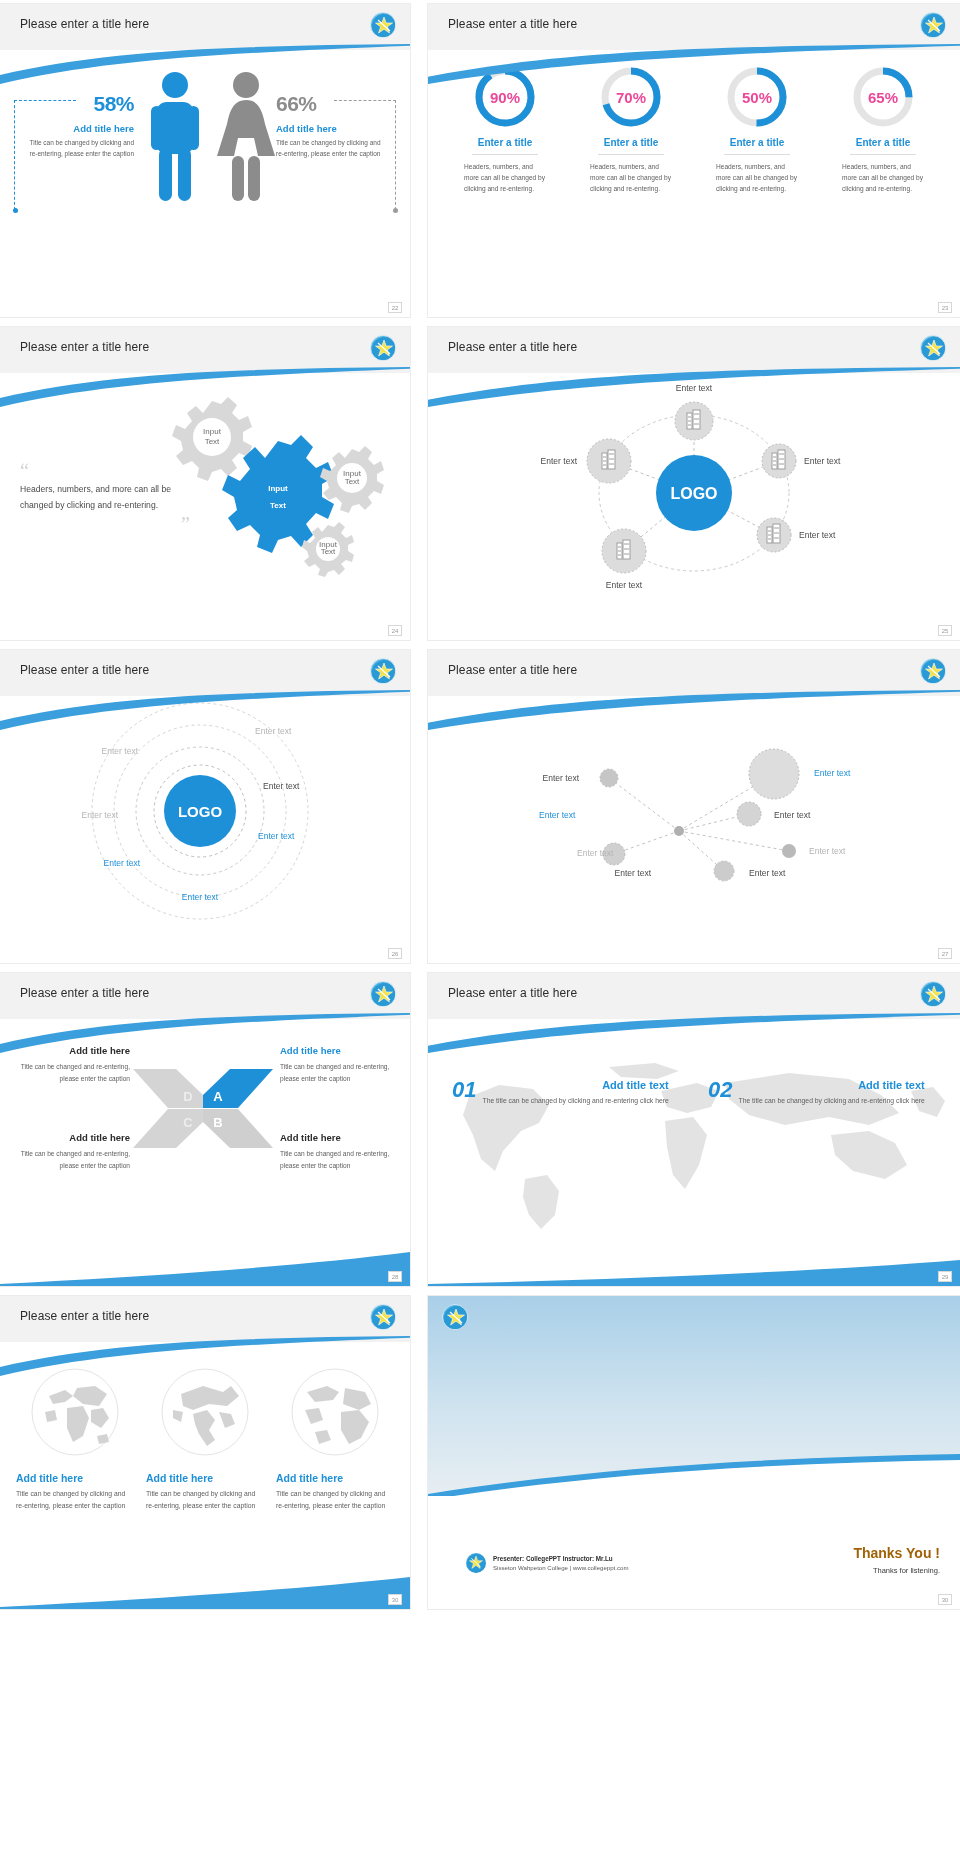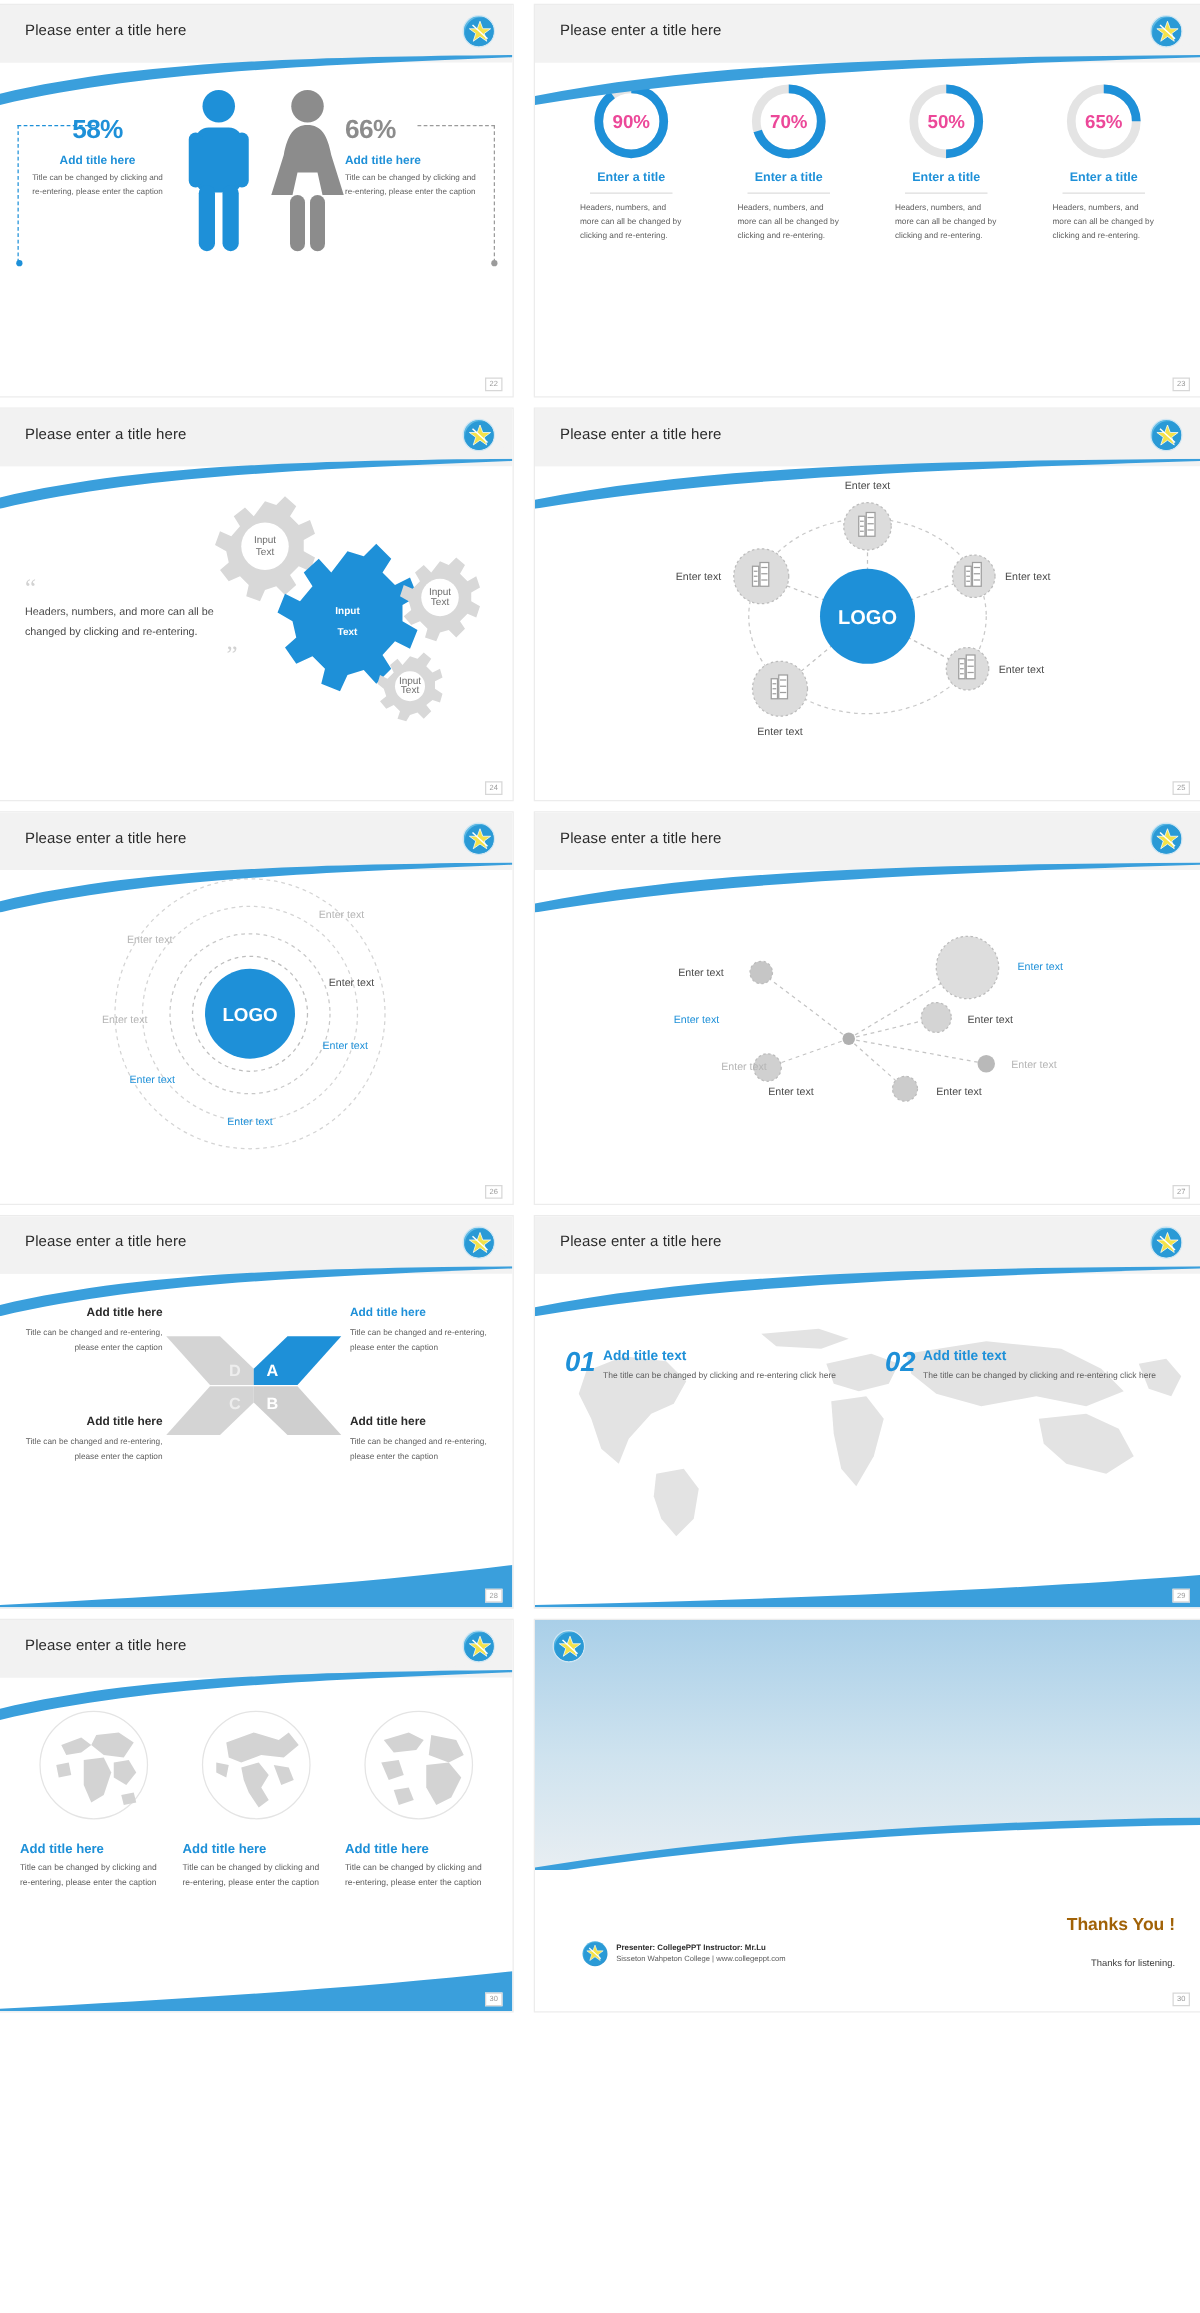--- a/index.html
+++ b/index.html
@@ -59,21 +59,21 @@
   .pagenum {
     position:absolute; right:8px; bottom:4px;
     width:14px; height:11px; border:1px solid #d7d7d7;
     font-size:6px; color:#9a9a9a; text-align:center; line-height:10px;
     background:#fff; z-index:6;
   }
   .body { position:absolute; left:0; top:46px; right:0; bottom:0; z-index:2; }
   .pct { font-size:21px; font-weight:bold; letter-spacing:-.5px; }
   .pct.blue { color:#1e90d8; }
   .pct.grey { color:#8c8c8c; }
-  .ptxt-l { position:absolute; left:22px; top:42px; width:112px; text-align:center; }
+  .ptxt-l { position:absolute; left:22px; top:42px; width:112px; text-align:right; }
   .ptxt-r { position:absolute; left:276px; top:42px; width:112px; text-align:left; }
   .addt { color:#1e90d8; font-weight:bold; font-size:9.5px; margin-top:7px; }
   .cap { color:#5e5e5e; font-size:6.5px; line-height:1.65; margin-top:4px; }
   .dashbox-l { position:absolute; left:14px; top:50px; width:62px; height:110px;
                border-left:1px dashed #1e90d8; border-top:1px dashed #1e90d8; }
   .dashbox-l:after{content:"";position:absolute;left:-2.5px;bottom:-2.5px;width:5px;height:5px;border-radius:50%;background:#1e90d8;}
   .dashbox-r { position:absolute; right:14px; top:50px; width:62px; height:110px;
                border-right:1px dashed #9b9b9b; border-top:1px dashed #9b9b9b; }
   .dashbox-r:after{content:"";position:absolute;right:-2.5px;bottom:-2.5px;width:5px;height:5px;border-radius:50%;background:#9b9b9b;}
 
@@ -101,37 +101,37 @@
   .nodetxt.grey { fill:#b5b5b5; }
 
   
   .xcol { position:absolute; width:120px; }
   .xcol .h { font-size:9.5px; font-weight:bold; color:#2b2b2b; }
   .xcol .h.blue { color:#1e90d8; }
   .xcol .c { font-size:6.6px; color:#5e5e5e; line-height:1.75; margin-top:5px; }
 
   
   .numrow { position:absolute; top:60px; left:24px; right:18px; display:flex; gap:22px; }
-  .numitem { display:flex; gap:6px; flex:1; }
+  .numitem { display:flex; gap:6px; flex:1;text-align:right; }
   .bignum { font-size:22px; font-weight:bold; font-style:italic; color:#1e90d8; line-height:1; }
   .numtxt .t { color:#1e90d8; font-weight:bold; font-size:11px; }
   .numtxt .d { color:#5e5e5e; font-size:6.8px; line-height:1.7; margin-top:4px; }
 
   
   .globes { display:flex; justify-content:space-around; padding:24px 10px 0; }
   .gcol { width:118px; text-align:center; }
   .gtitle { color:#1e90d8; font-weight:bold; font-size:10.5px; margin-top:10px; text-align:left; }
   .gcap { color:#5e5e5e; font-size:6.8px; line-height:1.8; margin-top:4px; text-align:left; }
 
   
   .photo { position:absolute; left:0; top:46px; right:0; height:180px; overflow:hidden; }
   .sky { position:absolute; inset:0; background:linear-gradient(#a9cfe8 0%, #cfe3ef 55%, #e8eef2 100%); }
   .thanks { position:absolute; right:20px; bottom:34px; text-align:right; }
   .thanks .big { color:#a16207; font-weight:bold; font-size:14px; }
-  .thanks .sm { color:#3a3a3a; font-size:7.5px; margin-top:19px; }
+  .thanks .sm { color:#3a3a3a; font-size:7.5px; margin-top:5px; }
   .presenter { position:absolute; left:38px; bottom:36px; display:flex; gap:7px; align-items:center; }
   .pres-badge { width:20px; height:20px; border-radius:50%; overflow:hidden;
                 background:radial-gradient(circle at 35% 32%, #8fd4ef 0%, #3ea8dd 45%, #1c7fc0 100%); }
   .pres-lines .l1 { font-size:6.3px; color:#2b2b2b; font-weight:bold; }
   .pres-lines .l2 { font-size:6.1px; color:#5a5a5a; margin-top:2px; }
 </style>
 </head>
 <body>
 
 <div class="deck">

